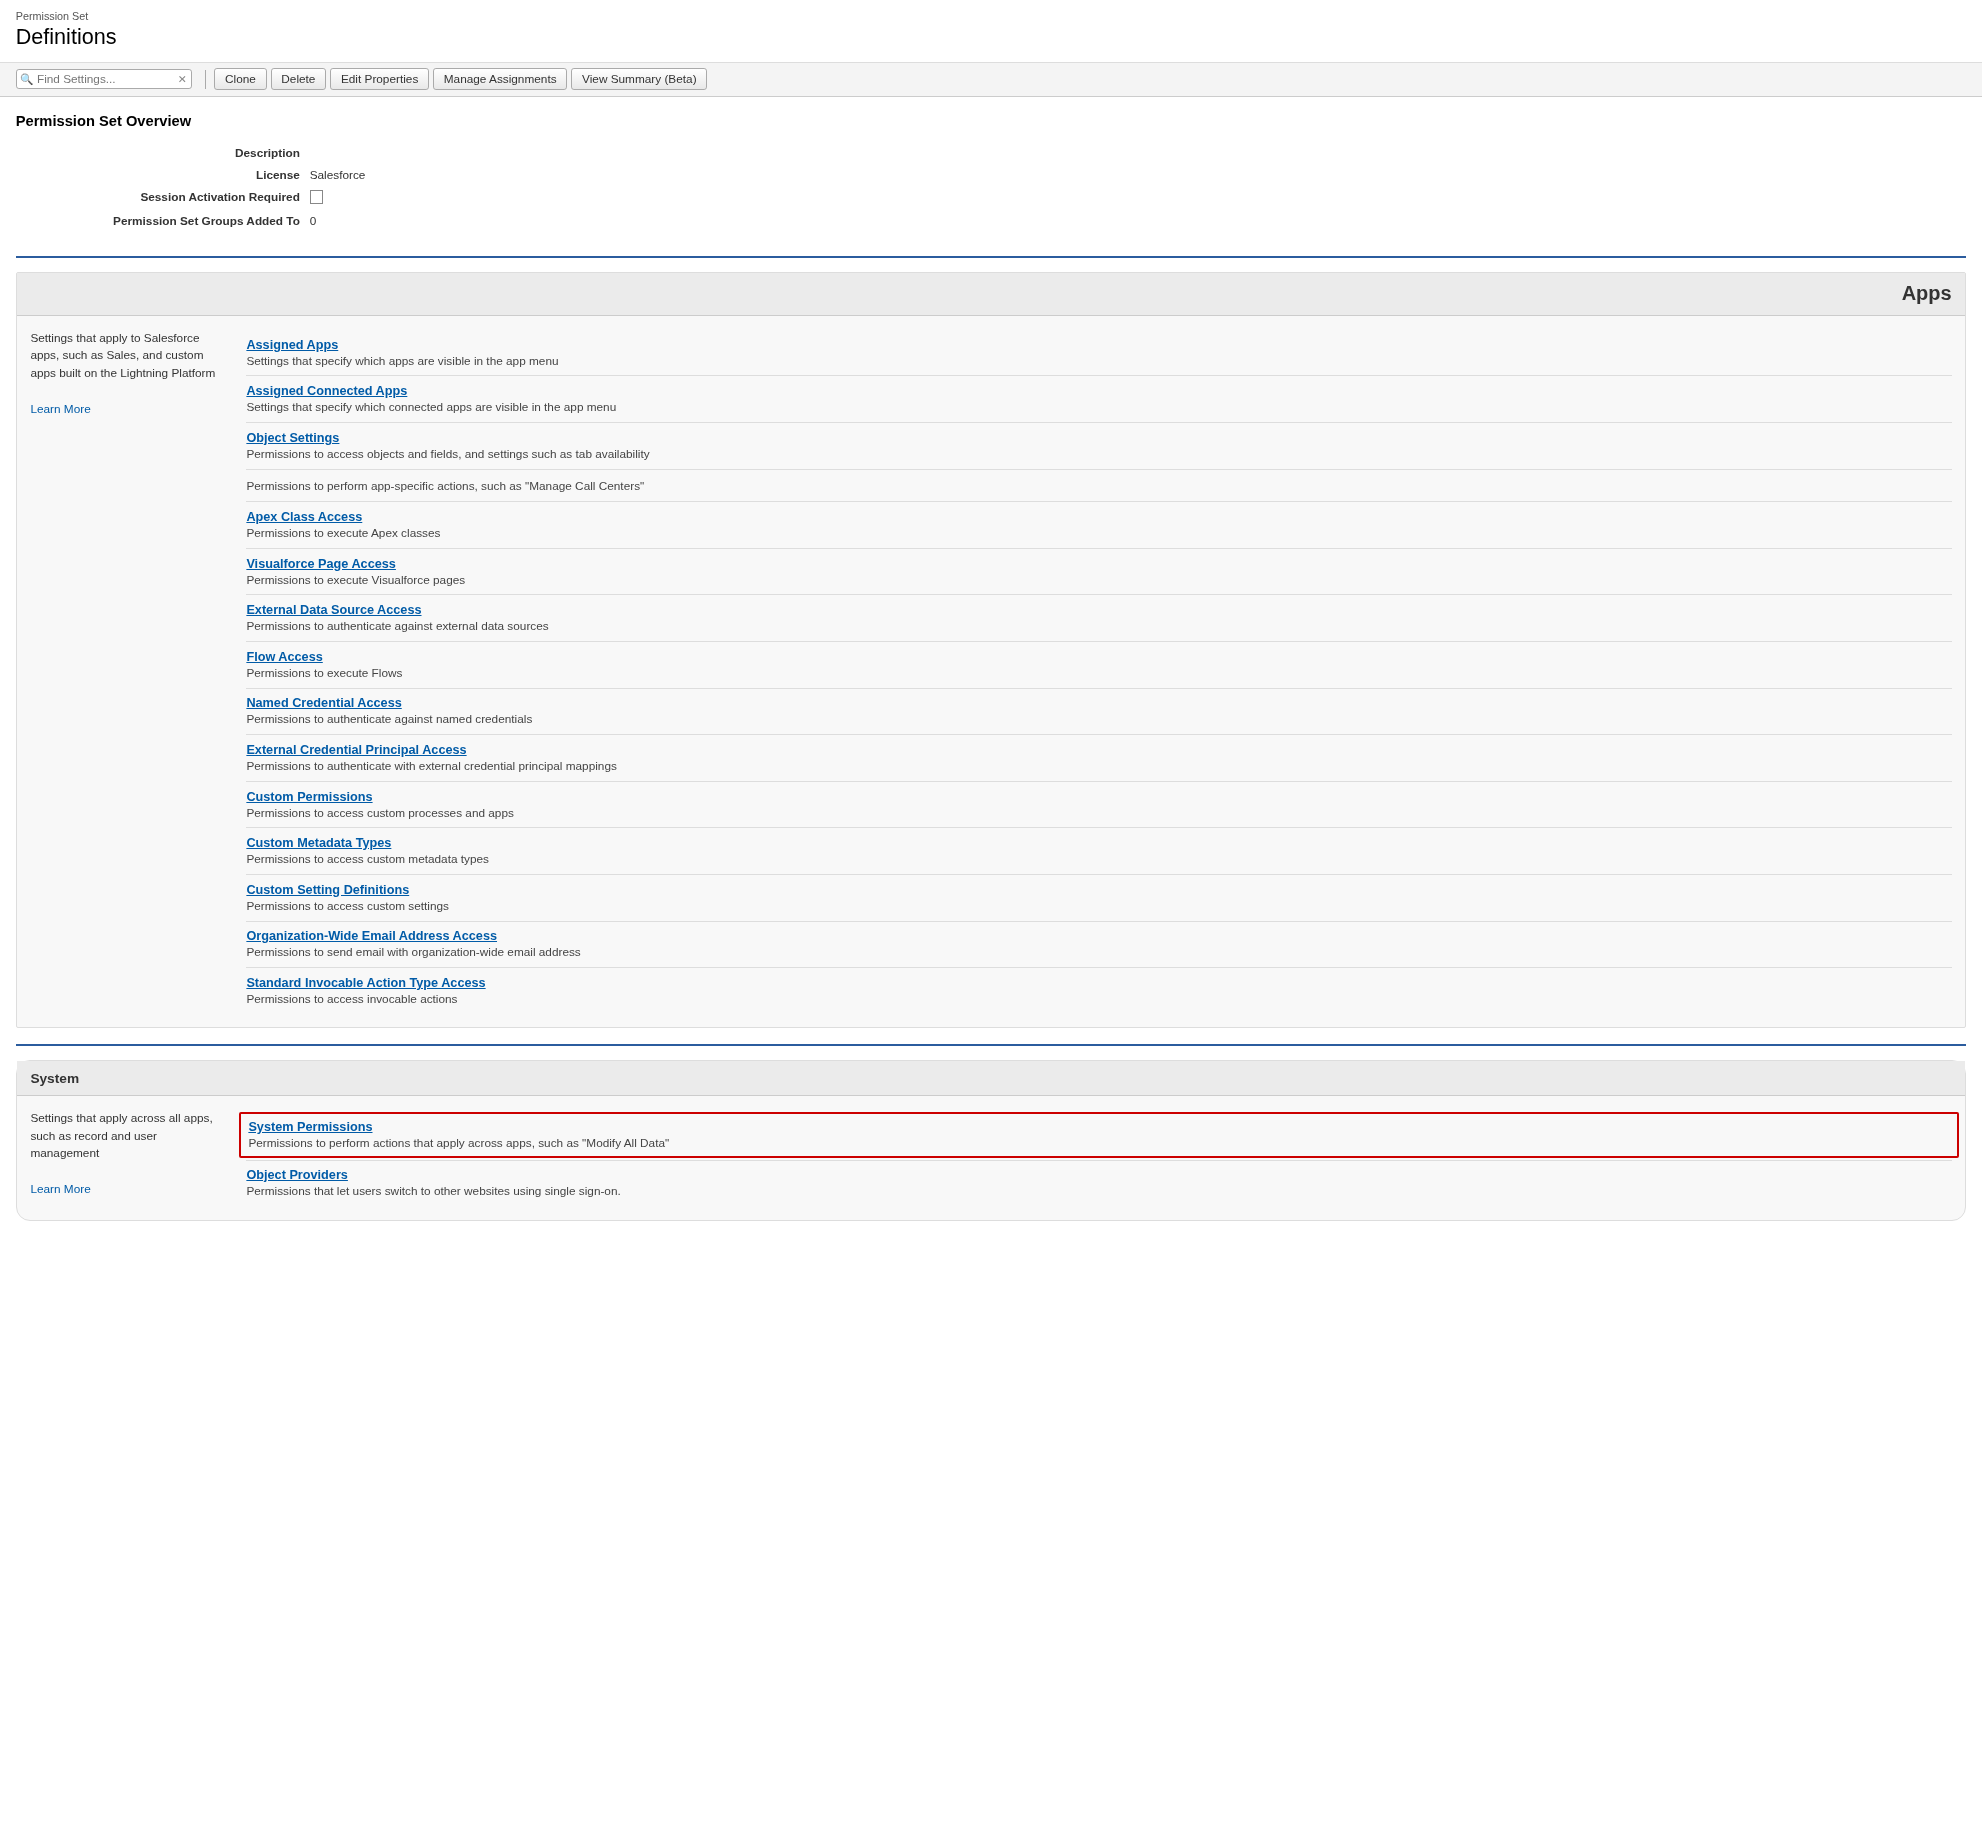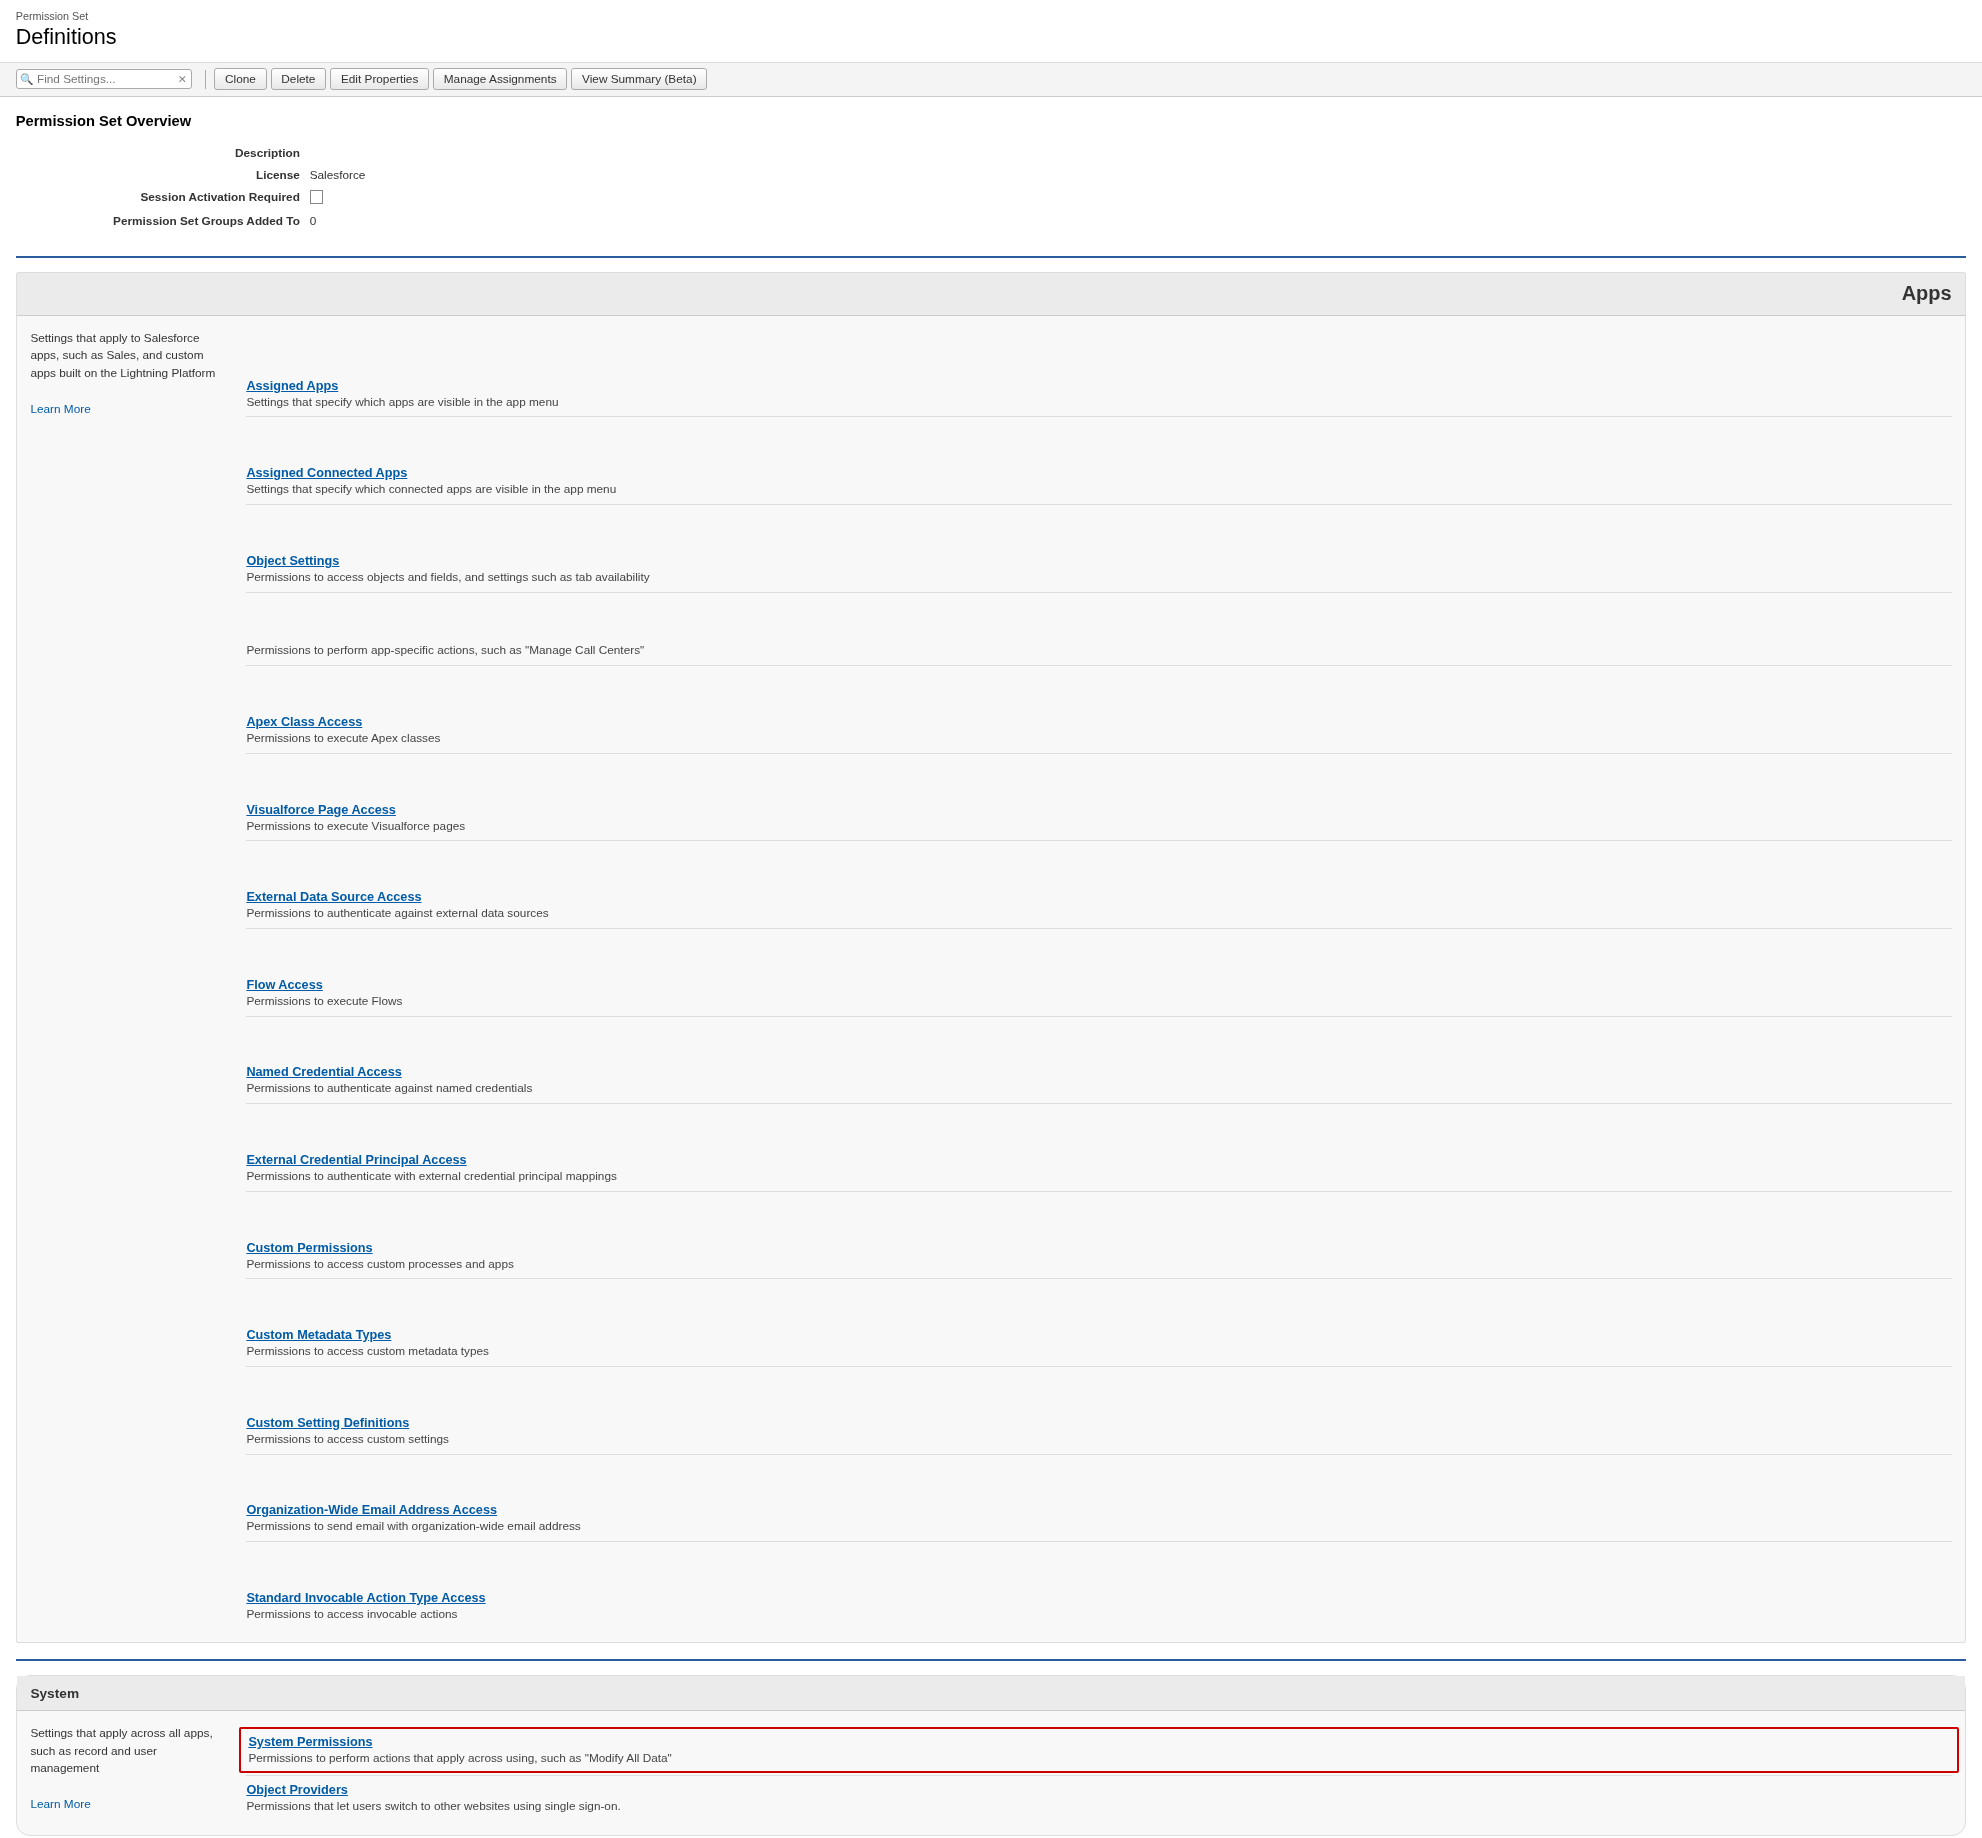--- a/index.html
+++ b/index.html
@@ -147,21 +147,20 @@
     .apps-sidebar a {
       color: #015ba7;
       text-decoration: none;
     }
     .apps-links {
       flex: 1;
     }
     .apps-link-item {
       padding: 7.8px 0;
       border-bottom: 1px solid #ddd;
-      margin-top: 41px;
     }
     .apps-link-item:last-child {
       border-bottom: none;
     }
     .apps-link-item a {
       color: #015ba7;
       text-decoration: underline;
       font-size: 12.7px;
       font-weight: bold;
       cursor: pointer;
@@ -392,21 +391,21 @@
         <span>Settings that apply across all apps, such as record and user management</span>
         <br><br>
         <a>Learn More</a>
       </div>
       <div class="system-links" id="system-links-container">
       <div class="system-link-item">
       <div class="highlighted-item">
         <div>
           <a>System Permissions</a>
         </div>
-        <div class="system-link-desc">Permissions to perform actions that apply across using, such as "Modify All Data"</div>
+        <div class="system-link-desc">Permissions to perform actions that apply across apps, such as "Modify All Data"</div>
       </div>
     </div>
           <div class="system-link-item">
       <div>
         <a>Object Providers</a>
       </div>
       <div class="system-link-desc">Permissions that let users switch to other websites using single sign-on.</div>
     </div>
         </div>
     </div>

